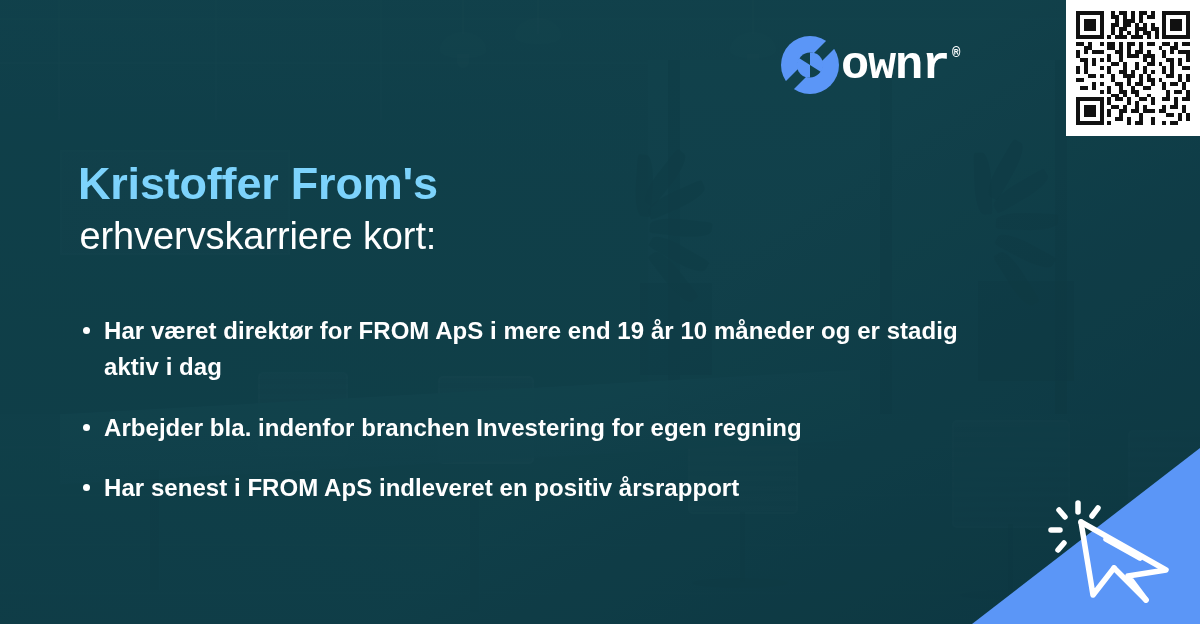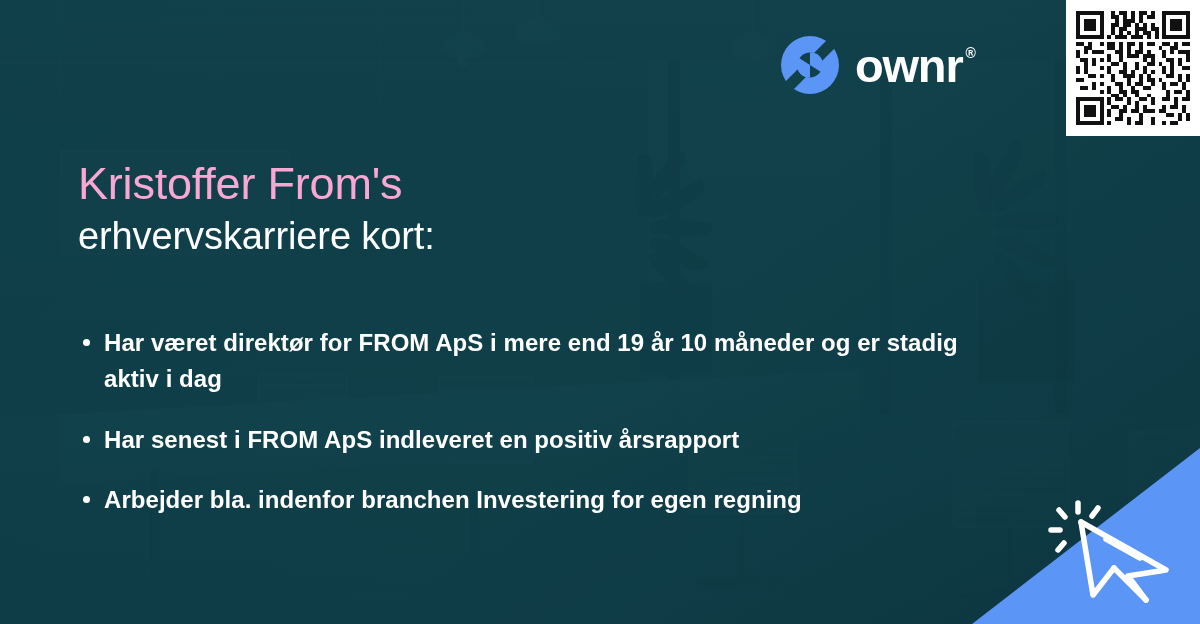--- a/index.html
+++ b/index.html
@@ -138,42 +138,41 @@
     font-size:21px;
     line-height:1;
     padding:8px 13px 9px 13px;
     border-radius:5px;
     letter-spacing:.1px;
     white-space:nowrap;
   }
 
   .title-block { position:absolute; left:78px; top:158px; }
   .title-1 {
-    color:#f9a8d4;
+    color:#7dd3fc;
     font-size:45px;
-    font-weight:normal;
+    font-weight:bold;
     line-height:1.15;
     letter-spacing:-0.2px;
     white-space:nowrap;
   }
   .title-2 {
     color:#ffffff;
     font-size:38px;
     font-weight:normal;
     line-height:1.2;
     margin-top:4px;
     letter-spacing:-0.1px;
     white-space:nowrap;
     text-align:center;
   }
 
   .bullets {
     position:absolute; left:80px; top:313px; width:900px;
     list-style:none;
-    margin-top:12px;
   }
   .bullets li {
     position:relative;
     color:#ffffff;
     font-size:24px;
     font-weight:bold;
     line-height:1.52;
     padding-left:24px;
     margin-bottom:24px;
     letter-spacing:.05px;
@@ -181,21 +180,21 @@
   .bullets li:last-child { margin-bottom:0; }
   .bullets li .dot {
     position:absolute; left:3px; top:14px;
     width:7px; height:7px; border-radius:50%;
     background:#ffffff;
   }
 
   
   .logo {
     position:absolute; left:779px; top:34px;
-    display:flex; align-items:center; gap:14px;
+    display:flex; align-items:center; gap:0;font-family:Liberation Mono, monospace;
   }
   .logo-mark { width:62px; height:62px; display:block; }
   .logo-word {
     display:flex; align-items:flex-start;
     color:#ffffff;
     font-size:47px;
     font-weight:bold;
     line-height:1;
     letter-spacing:-1.2px;
   }
@@ -327,25 +326,25 @@
       <div class="title-2">erhvervskarriere kort:</div>
     </div>
 
     <ul class="bullets">
       <li>
         <span class="dot"></span>
         <span>Har været direktør for FROM ApS i mere end 19 år 10 måneder og er stadig aktiv i dag</span>
       </li>
       <li>
         <span class="dot"></span>
-        <span>Har senest i FROM ApS indleveret en positiv årsrapport</span>
+        <span>Arbejder bla. indenfor branchen Investering for egen regning</span>
       </li>
       <li>
         <span class="dot"></span>
-        <span>Arbejder bla. indenfor branchen Investering for egen regning</span>
+        <span>Har senest i FROM ApS indleveret en positiv årsrapport</span>
       </li>
     </ul>
 
     <div class="logo">
       <svg class="logo-mark" viewBox="0 0 62 62">
         <defs>
           <mask id="swirlmask">
             <rect x="0" y="0" width="62" height="62" fill="#fff"></rect>
             <circle cx="31" cy="31" r="12.5" fill="#000"></circle>
             <path d="M 4 50 L 50 4 L 58 12 L 12 58 Z" fill="#000"></path>

